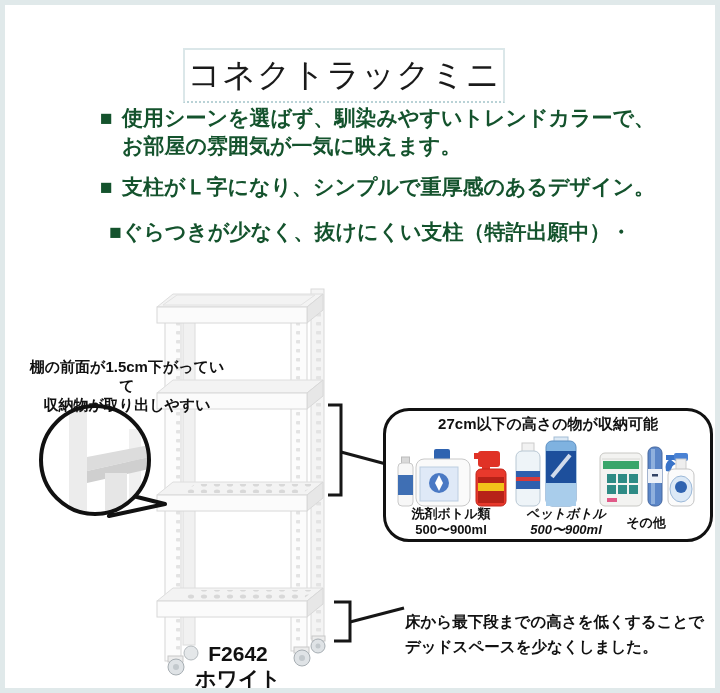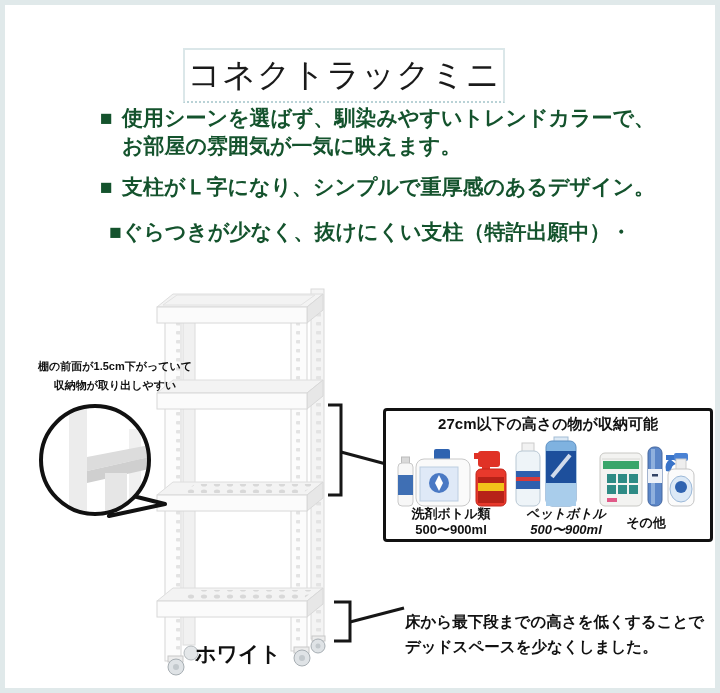--- a/index.html
+++ b/index.html
@@ -6,25 +6,25 @@
   .page{position:relative;width:720px;height:693px;background:#fff;border:5px solid #e0e9ea;
         box-sizing:border-box;overflow:hidden;font-family:"Liberation Sans",sans-serif;color:#111;}
   .abs{position:absolute;}
   .title-box{left:178px;top:16px;width:322px;height:55px;background:#fff;
              border:2px solid #dbe7e9;border-bottom:2px dotted #b9d2d6;box-sizing:border-box;
              display:flex;align-items:center;justify-content:center;z-index:3;margin-top:27px;}
   .title-box span{font-size:33px;letter-spacing:1px;color:#1a1a1a;}
   .feature{left:95px;z-index:3;font-size:21px;font-weight:bold;line-height:28px;color:#14532d;white-space:nowrap;}
   .feature .marker{display:inline-block;width:22px;}
   .f-line2{padding-left:22px;}
-  .callout-text{left:12px;top:352px;width:196px;text-align:center;font-size:11px;font-weight:bold;
+  .callout-text{left:24px;top:352px;width:196px;text-align:center;font-size:15px;font-weight:bold;
                 line-height:19px;z-index:3;}
   .figure-svg{left:0;top:0;width:720px;height:693px;z-index:1;}
   .storage-box{left:378px;top:403px;width:330px;height:134px;background:#fff;border:3px solid #111;
-               border-radius:4px;box-sizing:border-box;z-index:2;}
+               border-radius:26px;box-sizing:border-box;z-index:2;}
   .storage-title{position:absolute;left:0;top:4px;width:100%;text-align:center;font-size:15px;font-weight:bold;}
   .storage-icons{position:absolute;left:0;top:0;width:324px;height:128px;}
   .cat-label{position:absolute;text-align:center;font-size:13px;font-weight:bold;line-height:16px;}
   .cat1{left:5px;top:95px;width:120px;}
   .cat2{left:120px;top:95px;width:120px;font-style:italic;}
   .cat3{left:210px;top:104px;width:100px;}
   .floor-note{left:400px;top:604px;font-size:15.5px;font-weight:bold;line-height:25px;z-index:3;white-space:nowrap;}
   .model-label{left:168px;top:636px;width:130px;text-align:center;font-size:21px;font-weight:bold;
                line-height:25px;z-index:3;}
 </style>
@@ -231,16 +231,17 @@
       <div>その他</div>
     </div>
   </div>
 
   <div class="abs floor-note">
     <div>床から最下段までの高さを低くすることで</div>
     <div>デッドスペースを少なくしました。</div>
   </div>
 
   <div class="abs model-label">
+    <div>F2642</div>
     <div>ホワイト</div>
   </div>
 
 </div>
 
 </body></html>

